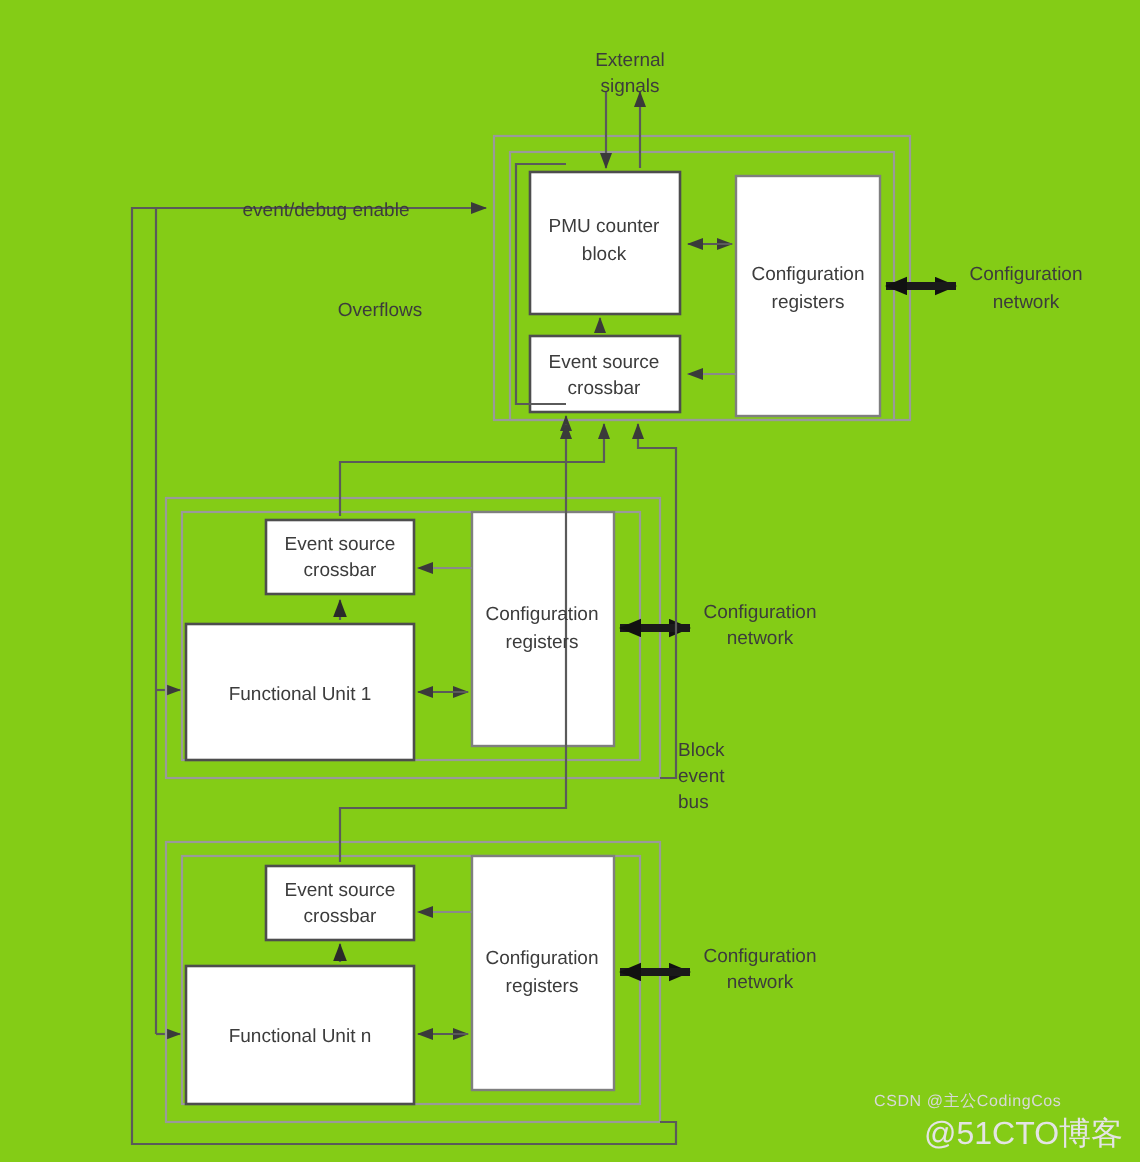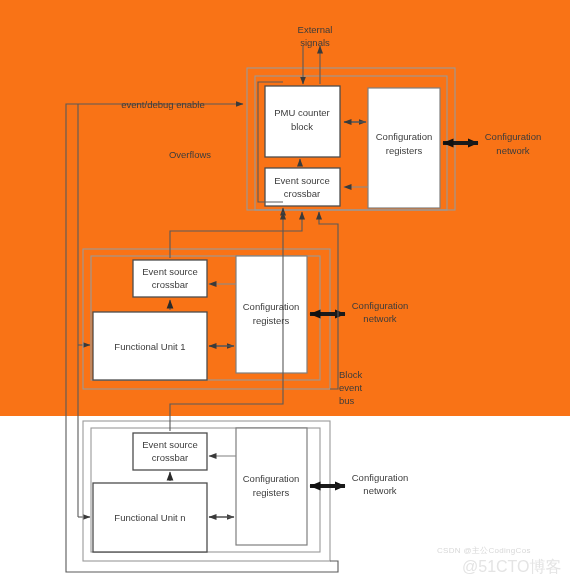--- a/index.html
+++ b/index.html
@@ -1,18 +1,18 @@
 <!DOCTYPE html>
 <html><head>
 <meta charset="utf-8">
 <style>
   html,body{margin:0;padding:0;background:#ffffff;}
   body{width:570px;height:581px;overflow:hidden;
        font-family:"Liberation Sans","DejaVu Sans",sans-serif;}
-  #diagram{position:relative;width:570px;height:416px;background:#f97316;}
+  #diagram{position:relative;width:570px;height:581px;background:#84cc16;}
   svg{position:absolute;left:0;top:0;width:570px;height:581px;}
   .box{fill:#ffffff;stroke:#7f7f7f;stroke-width:1.2;}
   .boxdark{fill:#ffffff;stroke:#4d4d4d;stroke-width:1.3;}
   .container{fill:none;stroke:#9a9a9a;stroke-width:1.1;}
   .wire{fill:none;stroke:#5a5a5a;stroke-width:1.1;}
   .wire-thin{fill:none;stroke:#8a8a8a;stroke-width:1.1;}
   .wire-bold{fill:none;stroke:#1a1a1a;stroke-width:4;}
   .lbl{font-size:9.5px;fill:#3c3c3c;text-anchor:middle;
        font-family:"Liberation Sans","DejaVu Sans",sans-serif;}
   .lbl-l{font-size:9.5px;fill:#3c3c3c;text-anchor:start;

